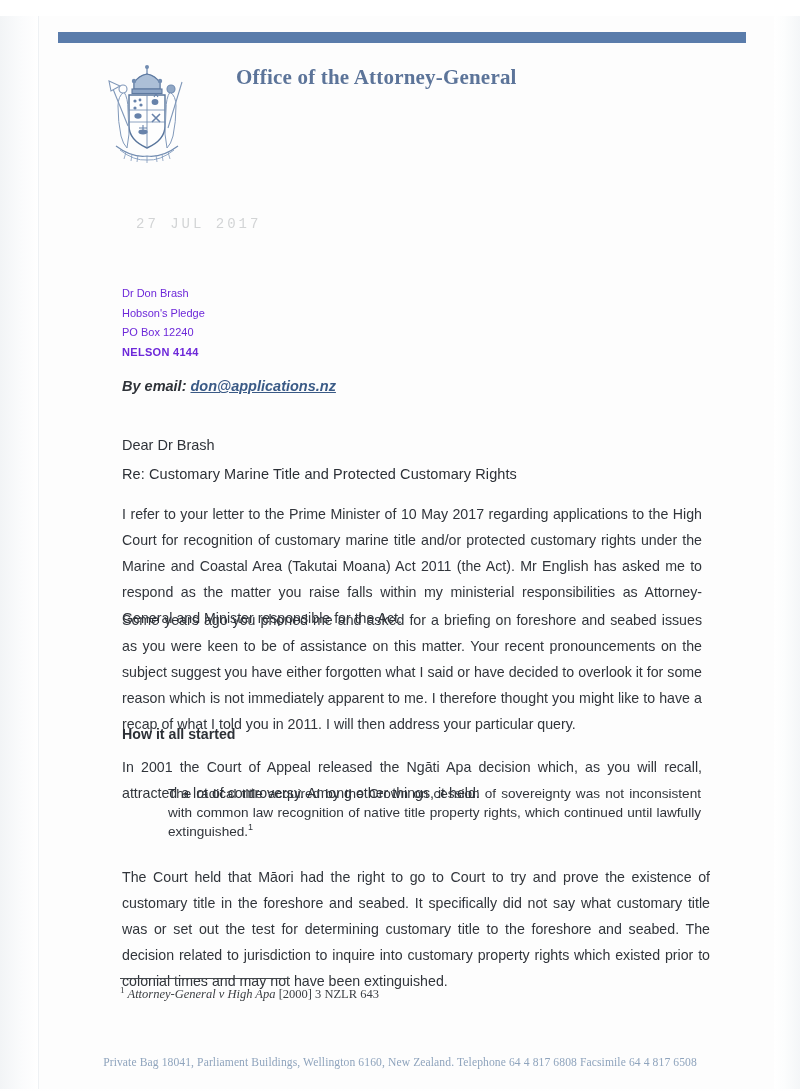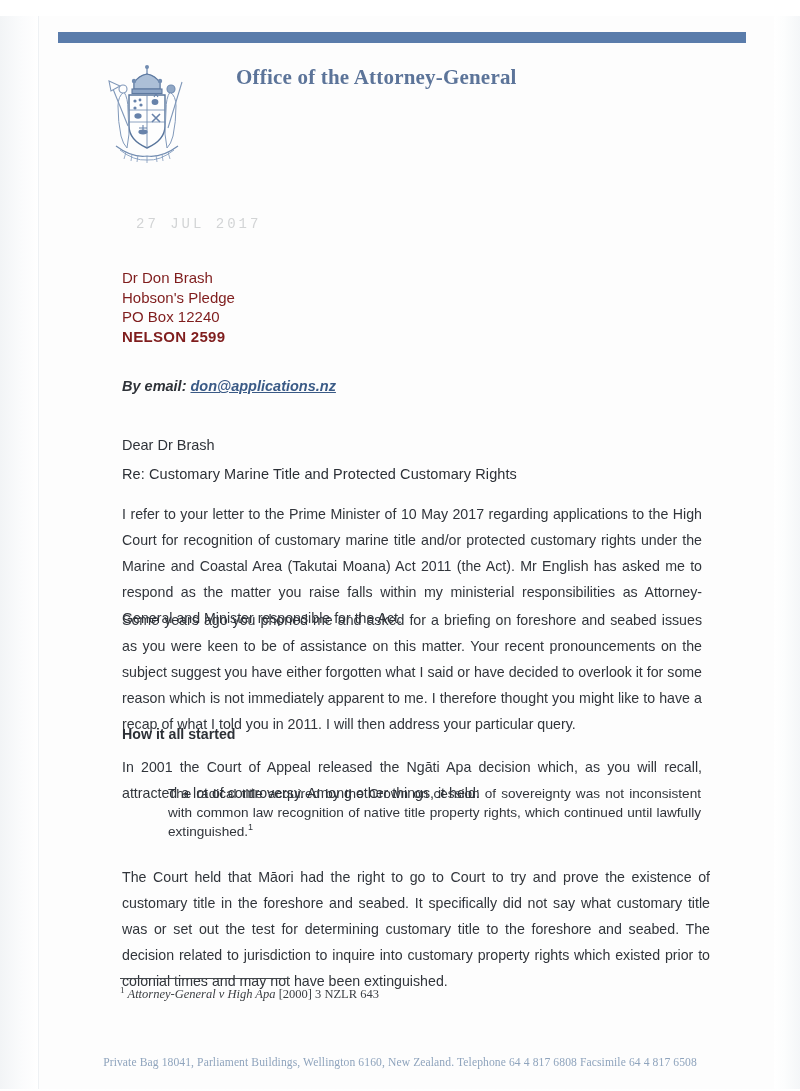--- a/index.html
+++ b/index.html
@@ -77,24 +77,24 @@
     font-size: 14px;
     letter-spacing: 3px;
     color: #b9bcbe;
     opacity: 0.62;
     filter: blur(0.35px);
   }
 
   
   .address-block {
     position: absolute;
-    left: 122px; top: 252px;
-    font-size: 15px;
+    left: 122px; top: 268px;
+    font-size: 11px;
     line-height: 19.5px;
-    color: #7f1d1d;
+    color: #6d28d9;
   }
   .address-block .line-strong {
     font-weight: bold;
     letter-spacing: 0.3px;
   }
 
   
   .by-email {
     position: absolute;
     left: 122px; top: 362px;
@@ -264,21 +264,21 @@
 
     <div class="dept-title">Office of the Attorney-General</div>
   </div>
 
   <div class="date-stamp">27 JUL 2017</div>
 
   <div class="address-block">
     <div>Dr Don Brash</div>
     <div>Hobson's Pledge</div>
     <div>PO Box 12240</div>
-    <div class="line-strong">NELSON 2599</div>
+    <div class="line-strong">NELSON 4144</div>
   </div>
 
   <div class="by-email">
     <span>By email:</span><a class="addr" href="#">don@applications.nz</a>
   </div>
 
   <div class="salutation">Dear Dr Brash</div>
 
   <div class="subject">Re: Customary Marine Title and Protected Customary Rights</div>
 

